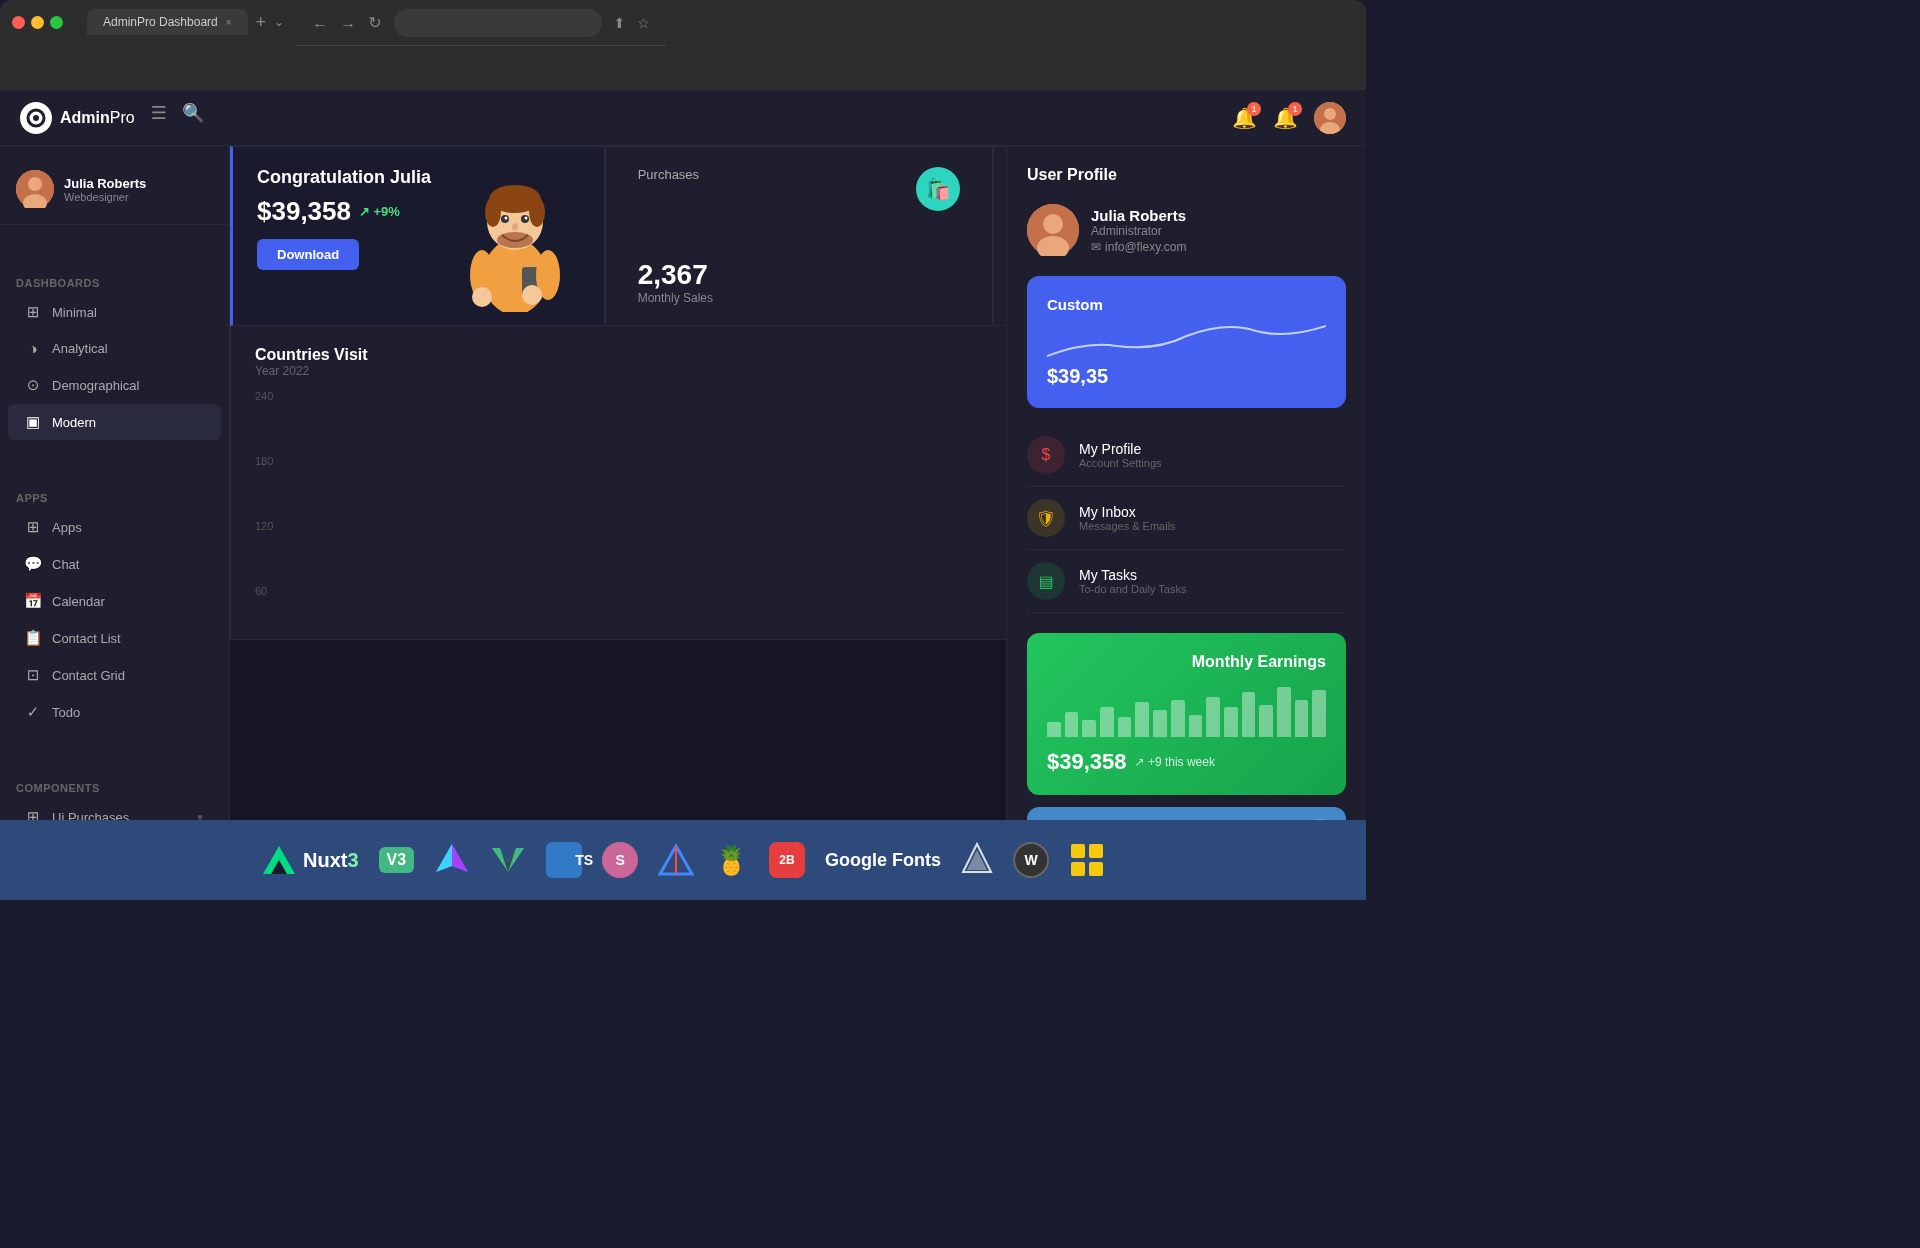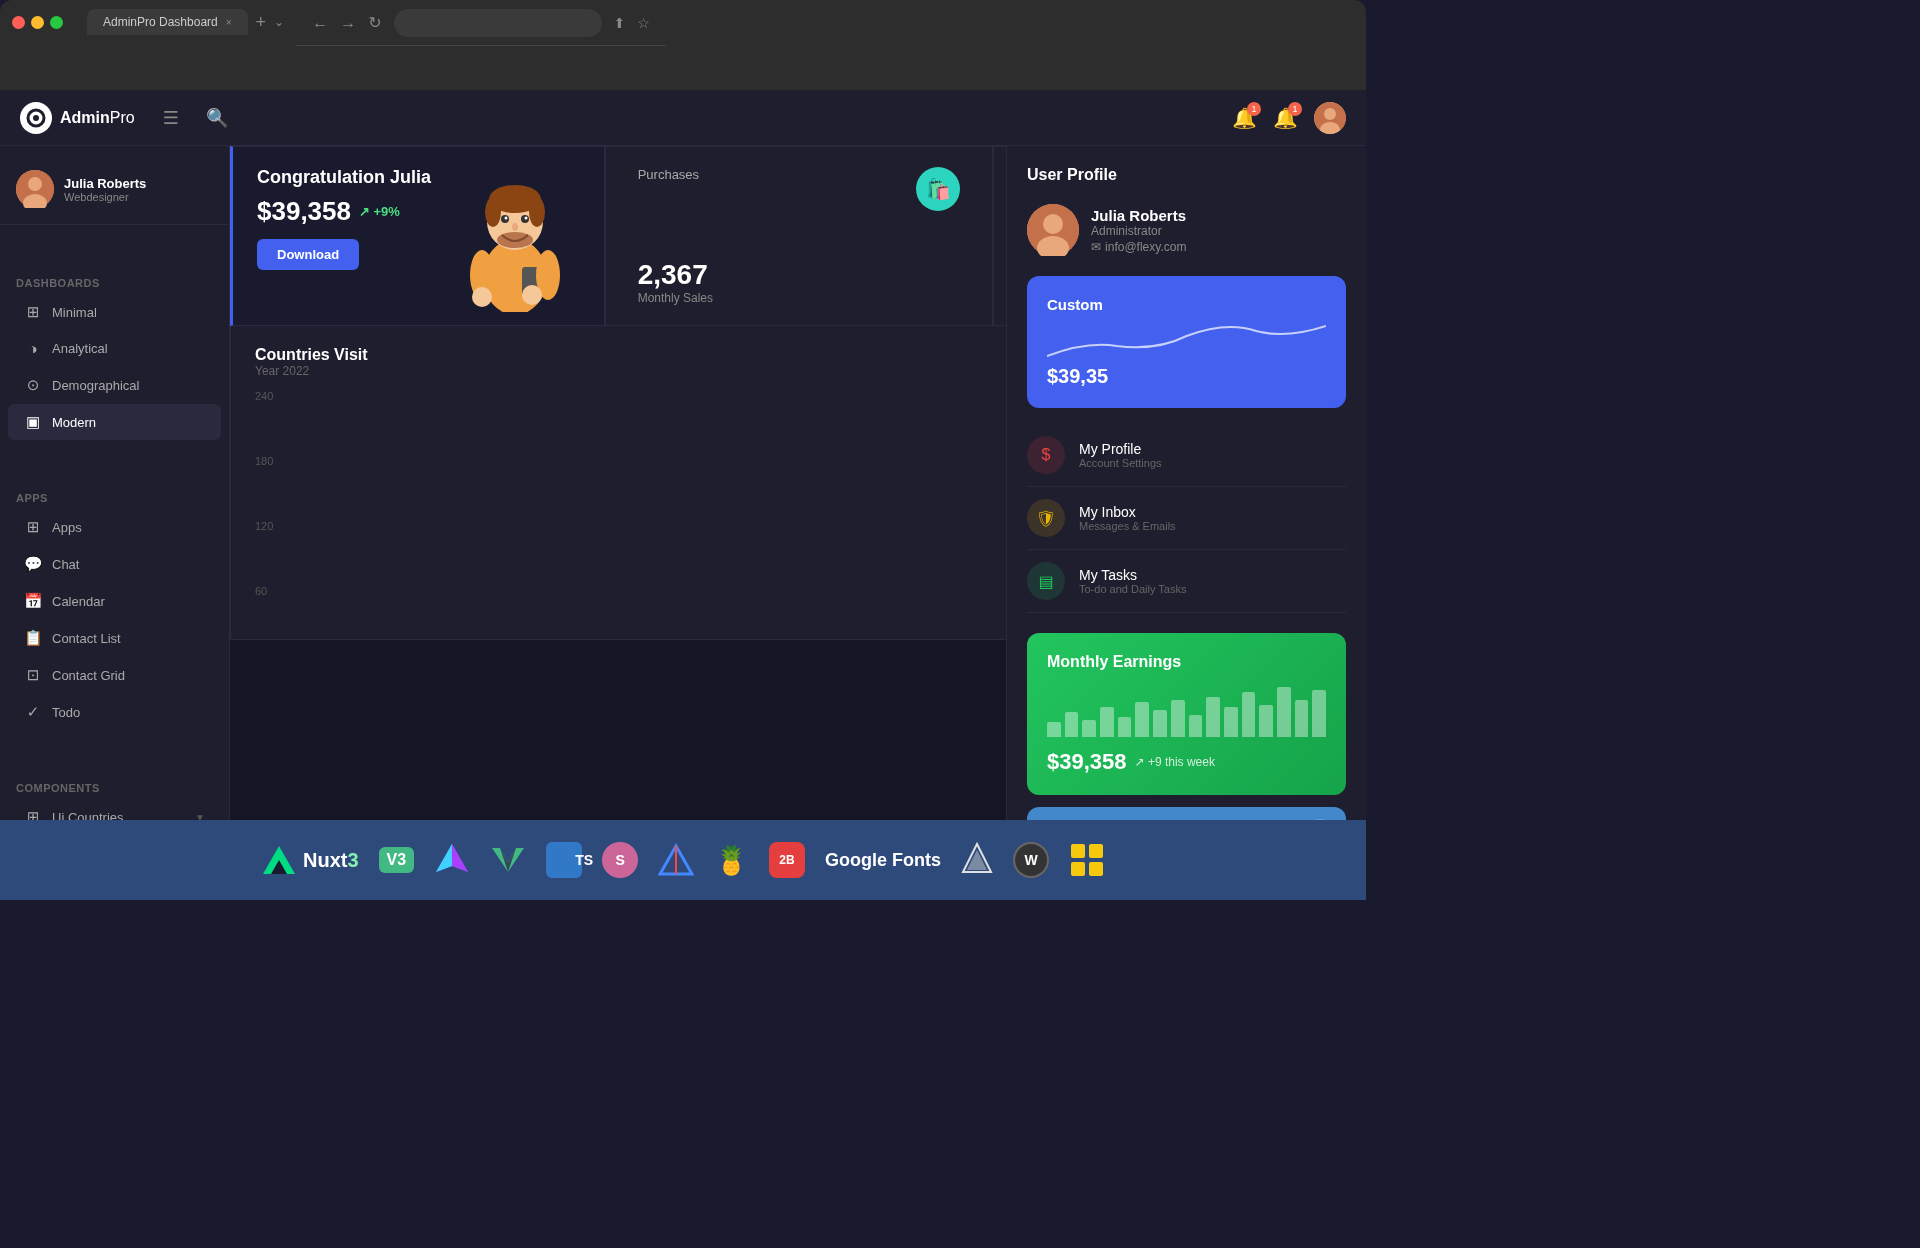--- a/index.html
+++ b/index.html
@@ -18,21 +18,21 @@
     .tab-close { color: #888; font-size: 10px; cursor: pointer; }
     .tab-new { color: #888; font-size: 18px; cursor: pointer; margin-left: 4px; }
     .browser-toolbar { height: 46px; background: #2d2d2d; display: flex; align-items: center; padding: 0 16px; gap: 12px; border-bottom: 1px solid #444; }
     .nav-btn { color: #888; font-size: 16px; cursor: pointer; background: none; border: none; }
     .address-bar { flex: 1; background: #3a3a3a; border-radius: 20px; height: 28px; padding: 0 16px; color: #ccc; font-size: 13px; border: none; max-width: 700px; margin: 0 auto; }
     .toolbar-actions { display: flex; gap: 12px; color: #888; font-size: 14px; }
 
     
     .app-wrapper { display: flex; flex-direction: column; height: calc(900px - 90px); background: #1e1e2e; }
     .app-header { background: #1e1e2e; height: 56px; display: flex; align-items: center; padding: 0 20px; border-bottom: 1px solid #2a2a3e; justify-content: space-between; flex-shrink: 0; }
-    .header-left { display: flex; align-items: center; gap: 28px; }
+    .header-left { display: flex; align-items: flex-start; gap: 16px; }
     .logo { display: flex; align-items: center; gap: 8px; }
     .logo-circle { width: 32px; height: 32px; border-radius: 50%; background: white; display: flex; align-items: center; justify-content: center; }
     .header-icon-btn { color: #888; font-size: 18px; cursor: pointer; background: none; border: none; }
     .header-right { display: flex; align-items: center; gap: 16px; }
     .header-icon { position: relative; color: #aaa; font-size: 20px; cursor: pointer; }
     .badge { position: absolute; top: -4px; right: -4px; background: #f5634a; color: white; font-size: 9px; border-radius: 50%; width: 14px; height: 14px; display: flex; align-items: center; justify-content: center; }
     .avatar-small { width: 32px; height: 32px; border-radius: 50%; background: linear-gradient(135deg, #e8a87c, #c4704a); display: flex; align-items: center; justify-content: center; overflow: hidden; cursor: pointer; }
 
     
     .main-layout { display: flex; flex: 1; overflow: hidden; }
@@ -94,21 +94,21 @@
     .profile-email { color: #888; font-size: 12px; margin-top: 2px; display: flex; align-items: center; gap: 4px; }
 
     .menu-item-card { display: flex; align-items: center; gap: 14px; padding: 12px 0; border-bottom: 1px solid #2a2a3e; cursor: pointer; }
     .menu-icon-circle { width: 38px; height: 38px; border-radius: 50%; display: flex; align-items: center; justify-content: center; flex-shrink: 0; font-size: 16px; }
     .mic-red { background: rgba(239,68,68,0.15); color: #ef4444; }
     .mic-yellow { background: rgba(234,179,8,0.15); color: #eab308; }
     .mic-green { background: rgba(34,197,94,0.15); color: #22c55e; }
     .menu-item-text .title { color: white; font-size: 14px; font-weight: 500; }
     .menu-item-text .subtitle { color: #666; font-size: 11px; }
 
-    .earnings-card { background: linear-gradient(135deg, #22c55e, #16a34a); border-radius: 12px; padding: 20px; margin-top: 20px; }
+    .earnings-card { background: linear-gradient(135deg, #22c55e, #16a34a); border-radius: 12px; padding: 20px; margin-top: 20px; text-align: right; }
     .earnings-title { color: white; font-size: 16px; font-weight: 600; margin-bottom: 16px; }
     .earnings-bars { display: flex; align-items: flex-end; gap: 4px; height: 50px; margin-bottom: 12px; }
     .earnings-bar { background: rgba(255,255,255,0.4); border-radius: 2px 2px 0 0; flex: 1; }
     .earnings-amount { color: white; font-size: 22px; font-weight: 700; }
     .earnings-change { color: rgba(255,255,255,0.8); font-size: 12px; margin-left: 8px; }
 
     .custom-card { background: #4361ee; border-radius: 12px; padding: 20px; margin-bottom: 16px; }
     .custom-title { color: white; font-size: 15px; font-weight: 600; }
 
     
@@ -240,21 +240,21 @@
         <span class="si-label">Contact Grid</span>
       </div>
       <div class="sidebar-item">
         <span class="si-icon">✓</span>
         <span class="si-label">Todo</span>
       </div>
 
       <div class="sidebar-section-label">Components</div>
       <div class="sidebar-item">
         <span class="si-icon">⊞</span>
-        <span class="si-label">Ui Countries</span>
+        <span class="si-label">Ui Purchases</span>
         <span style="color:#555;font-size:10px;">▼</span>
       </div>
     </div>
 
     <div class="content-area">
 
       <div class="cards-row">
 
         <div class="card card-congratulation" style="border-left: 3px solid #4361ee;">
           <div class="card-content">

